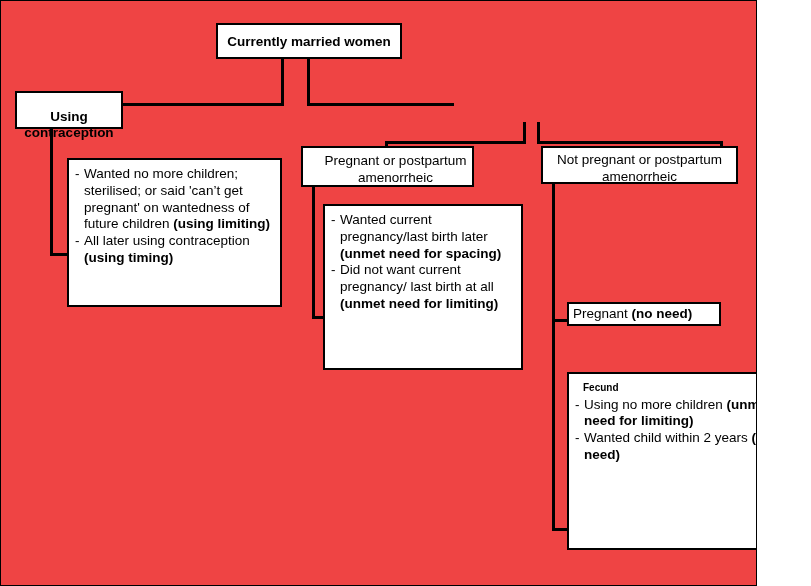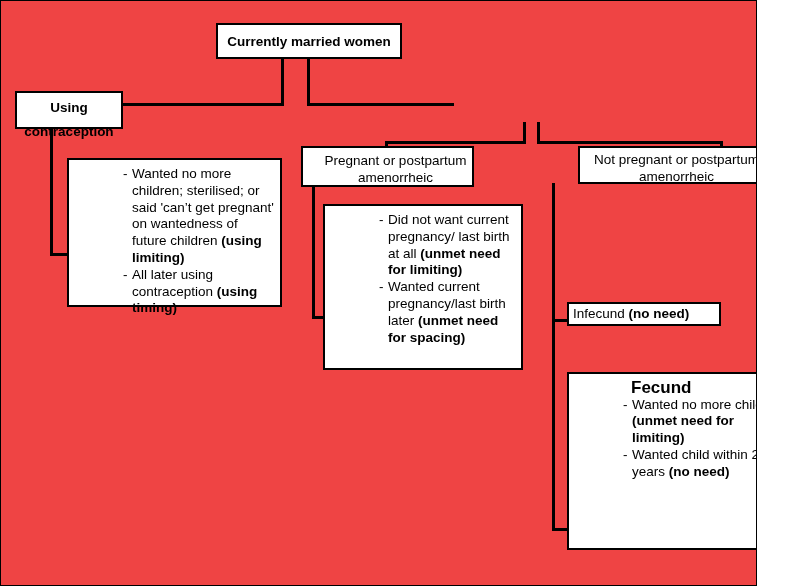--- a/index.html
+++ b/index.html
@@ -39,27 +39,26 @@
   .node-title.bold { font-weight: bold; }
   .node-title.wrap { white-space: normal; }
 
   
   .panel {
     position: absolute;
     box-sizing: border-box;
     border: 2px solid #000000;
     background: #ffffff;
     z-index: 6;
-    padding-left: 48px;
   }
   .panel-inner {
     padding: 6px 6px 6px 6px;
   }
   .panel-heading {
-    font-size: 17px;
+    font-size: 10px;
     line-height: 16.5px;
     font-weight: bold;
     margin: 0 0 0 8px;
   }
   ul.bullets {
     list-style: none;
     margin: 0;
     padding: 0;
   }
   ul.bullets > li {
@@ -113,70 +112,70 @@
 
   <div class="ln" style="left:551px; top:182px; width:3px; height:348px;"></div>
   <div class="ln" style="left:551px; top:318px; width:18px; height:3px;"></div>
   <div class="ln" style="left:551px; top:527px; width:18px; height:3px;"></div>
 
   <div class="node" style="left:215px; top:22px; width:186px; height:36px;">
     <div class="node-title bold" style="margin-top:8px;">Currently married women</div>
   </div>
 
   <div class="node" style="left:14px; top:90px; width:108px; height:38px;">
-    <div class="node-title bold wrap" style="margin-top:3px; line-height:24px; white-space:normal;">Using contraception</div>
+    <div class="node-title bold wrap" style="margin-top:16px; line-height:16px; white-space:normal;">Using contraception</div>
   </div>
 
 
   <div class="node" style="left:300px; top:145px; width:173px; height:41px;padding-left:16px;">
     <div class="node-title wrap" style="margin-top:4px;">Pregnant or postpartum amenorrheic</div>
   </div>
 
-  <div class="node" style="left:540px; top:145px; width:197px; height:38px;margin-left:37px;">
+  <div class="node" style="left:540px; top:145px; width:197px; height:38px;">
     <div class="node-title wrap" style="margin-top:3px;">Not pregnant or postpartum amenorrheic</div>
   </div>
 
   <div class="node" style="left:566px; top:301px; width:154px; height:24px;">
     <div style="font-size:13.5px; line-height:20px; padding-left:4px; white-space:nowrap;">
-      <span>Infecund </span><b>(no need)</b>
+      <span>Pregnant </span><b>(no need)</b>
     </div>
   </div>
 
   <div class="panel" style="left:66px; top:157px; width:215px; height:149px;">
     <div class="panel-inner">
       <ul class="bullets">
         <li>
           <span>Wanted no more children; sterilised; or said 'can’t get pregnant' on wantedness of future children </span><b>(using limiting)</b>
         </li>
         <li>
           <span>All later using contraception </span><b>(using timing)</b>
         </li>
       </ul>
     </div>
   </div>
 
   <div class="panel" style="left:322px; top:203px; width:200px; height:166px;">
     <div class="panel-inner">
       <ul class="bullets">
         <li>
-          <span>Did not want current pregnancy/ last birth at all </span><b>(unmet need for limiting)</b>
+          <span>Wanted current pregnancy/last birth later </span><b>(unmet need for spacing)</b>
         </li>
         <li>
-          <span>Wanted current pregnancy/last birth later </span><b>(unmet need for spacing)</b>
+          <span>Did not want current pregnancy/ last birth at all </span><b>(unmet need for limiting)</b>
         </li>
       </ul>
     </div>
   </div>
 
   <div class="panel" style="left:566px; top:371px; width:229px; height:178px;">
     <div class="panel-inner">
       <div class="panel-heading">Fecund</div>
       <ul class="bullets">
         <li>
-          <span>Wanted no more children </span><b>(unmet need for limiting)</b>
+          <span>Using no more children </span><b>(unmet need for limiting)</b>
         </li>
         <li>
           <span>Wanted child within 2 years </span><b>(no need)</b>
         </li>
       </ul>
     </div>
   </div>
 
 </div>
 

